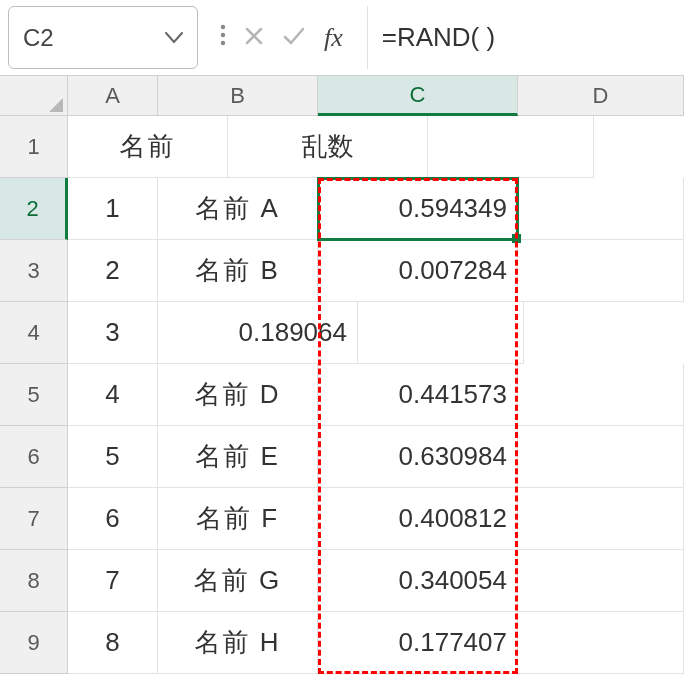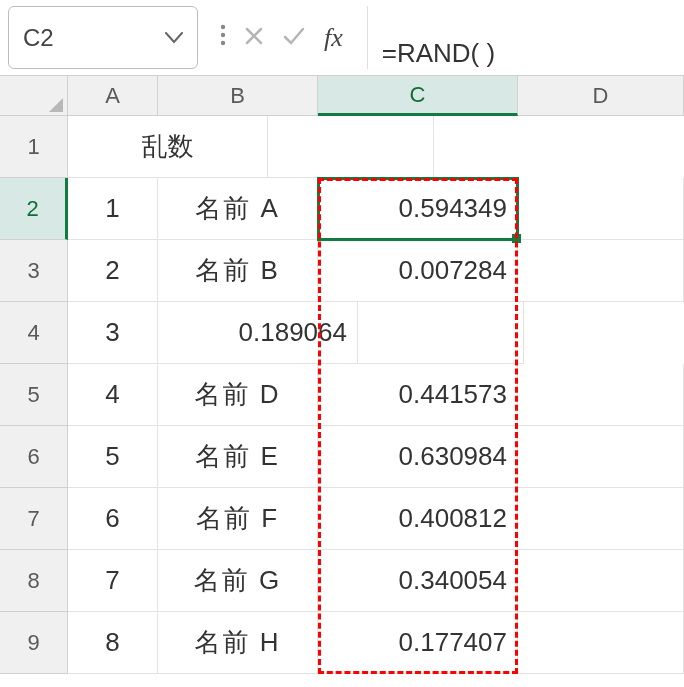--- a/index.html
+++ b/index.html
@@ -51,21 +51,21 @@
   .fx {
     font-style: italic;
     font-family: "Times New Roman", serif;
     font-size: 26px;
     color: #444;
     padding-right: 10px;
   }
   .formula-input {
     flex: 1;
     display: flex;
-    align-items: flex-end;
+    align-items: center;
     padding-left: 14px;
     font-size: 26px;
     color: #333;
     border-left: 1px solid #e0e0e0;
     margin: 6px 0;
   }
   .col-headers {
     display: flex;
     height: 40px;
     background: #f0f0f0;
@@ -215,20 +215,21 @@
   <div class="col-headers">
     <div class="corner"></div>
     <div class="col-head col-A">A</div>
     <div class="col-head col-B">B</div>
     <div class="col-head col-C sel-col">C</div>
     <div class="col-head col-D">D</div>
   </div>
 
   <div class="row header-row">
     <div class="row-head">1</div>
+    <div class="cell col-B">名前</div>
     <div class="cell col-C" style="justify-content:center;">乱数</div>
     <div class="cell col-D"></div>
   </div>
 
   <div class="row">
     <div class="row-head sel-row">2</div>
     <div class="cell col-A">1</div>
     <div class="cell col-B">名前 A</div>
     <div class="cell col-C active-cell">0.594349</div>
     <div class="cell col-D"></div>

